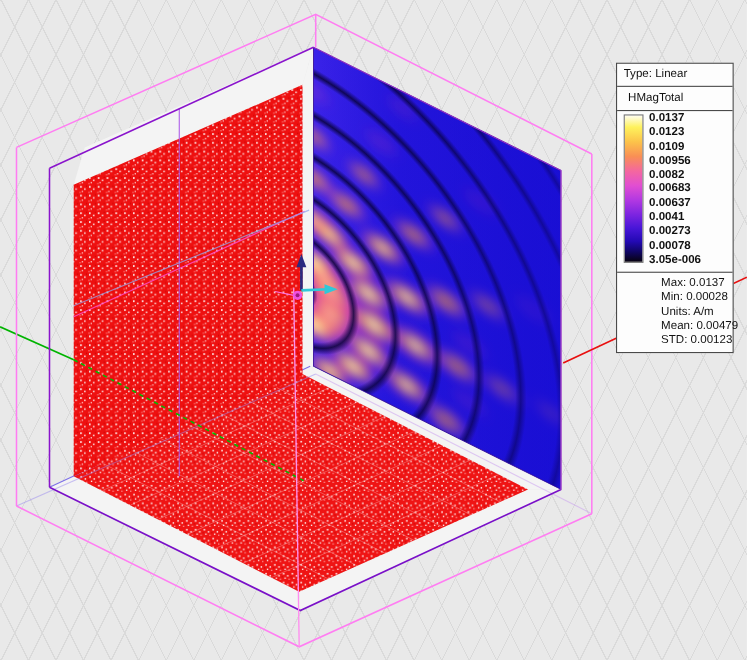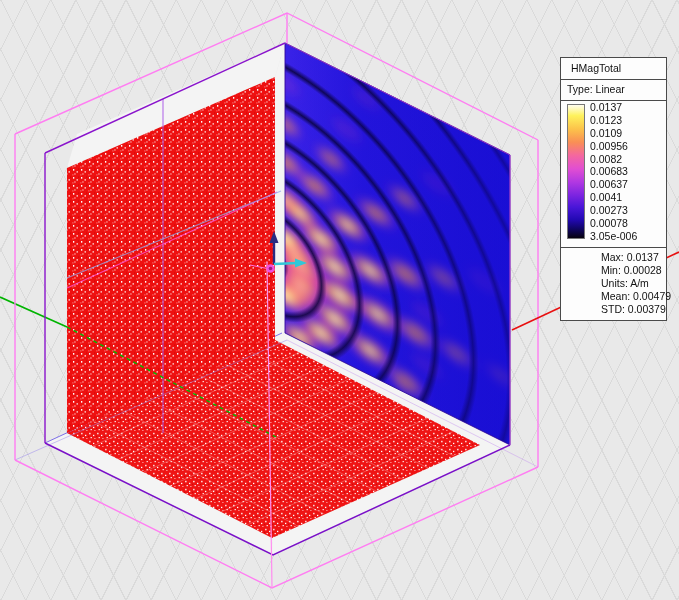--- a/index.html
+++ b/index.html
@@ -23,21 +23,21 @@
   .legend .sect:last-child{border-bottom:none;padding-left:40px;}
   .legend .title{padding:4px 5px 4px 10px;}
   .cbar-wrap{display:flex;padding:8px 2px 8px 9px;}
   .cbar{
     width:16px;height:133px;border:1px solid #777;
     background:linear-gradient(to bottom,
       #fffdf0 0%,#fef25c 8%,#fcc34a 18%,#f98f55 28%,#f4679f 38%,
       #e14ed2 48%,#b138e2 58%,#7b24e0 68%,#4816d8 77%,#2309b4 86%,
       #100566 93%,#07020e 100%);
   }
-  .cbar-labels{margin-left:5px;margin-top:-3px;}
+  .cbar-labels{margin-left:5px;margin-top:-3px;font-weight:bold;}
   .cbar-labels div{height:12.9px;white-space:nowrap;}
   .stats div{white-space:nowrap;}
 </style>
 </head>
 <body>
 
 <div id="stage">
 
 <svg id="scene" width="679" height="600" viewBox="0 0 679 600" xmlns="http://www.w3.org/2000/svg">
   <defs>
@@ -256,22 +256,22 @@
     <line x1="274" y1="264" x2="274" y2="241" stroke="#2a2a80" stroke-width="2.4"></line>
     <polygon points="274,231 269.5,243 278.5,243" fill="#2a2a80"></polygon>
     <line x1="274" y1="264" x2="298" y2="263" stroke="#30c8d8" stroke-width="2.4"></line>
     <polygon points="307,263 295,258.5 295,267.5" fill="#30c8d8"></polygon>
     <circle cx="270.5" cy="268.5" r="4.2" fill="#f050e0"></circle>
     <circle cx="270.5" cy="268.5" r="1.8" fill="#a01878"></circle>
   </g>
 </svg>
 
 <div class="legend">
+  <div class="sect">Type: Linear</div>
   <div class="sect title">HMagTotal</div>
-  <div class="sect">Type: Linear</div>
   <div class="sect cbar-wrap">
     <div class="cbar"></div>
     <div class="cbar-labels">
       <div>0.0137</div>
       <div>0.0123</div>
       <div>0.0109</div>
       <div>0.00956</div>
       <div>0.0082</div>
       <div>0.00683</div>
       <div>0.00637</div>
@@ -279,17 +279,17 @@
       <div>0.00273</div>
       <div>0.00078</div>
       <div>3.05e-006</div>
     </div>
   </div>
   <div class="sect stats">
     <div>Max: 0.0137</div>
     <div>Min: 0.00028</div>
     <div>Units: A/m</div>
     <div>Mean: 0.00479</div>
-    <div>STD: 0.00379</div>
+    <div>STD: 0.00123</div>
   </div>
 </div>
 
 </div>
 
 </body></html>

